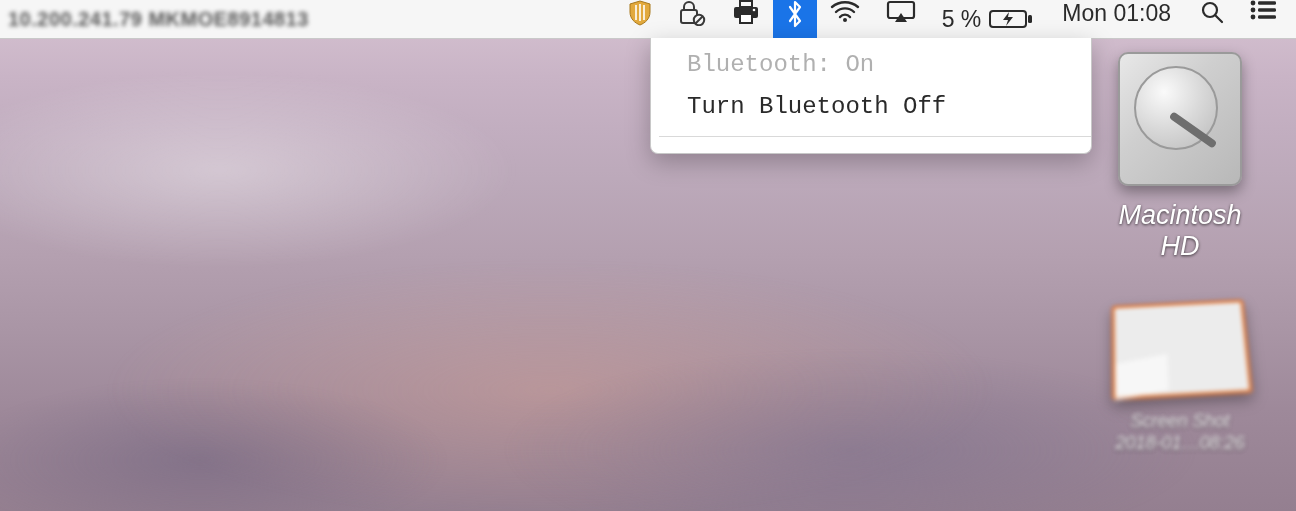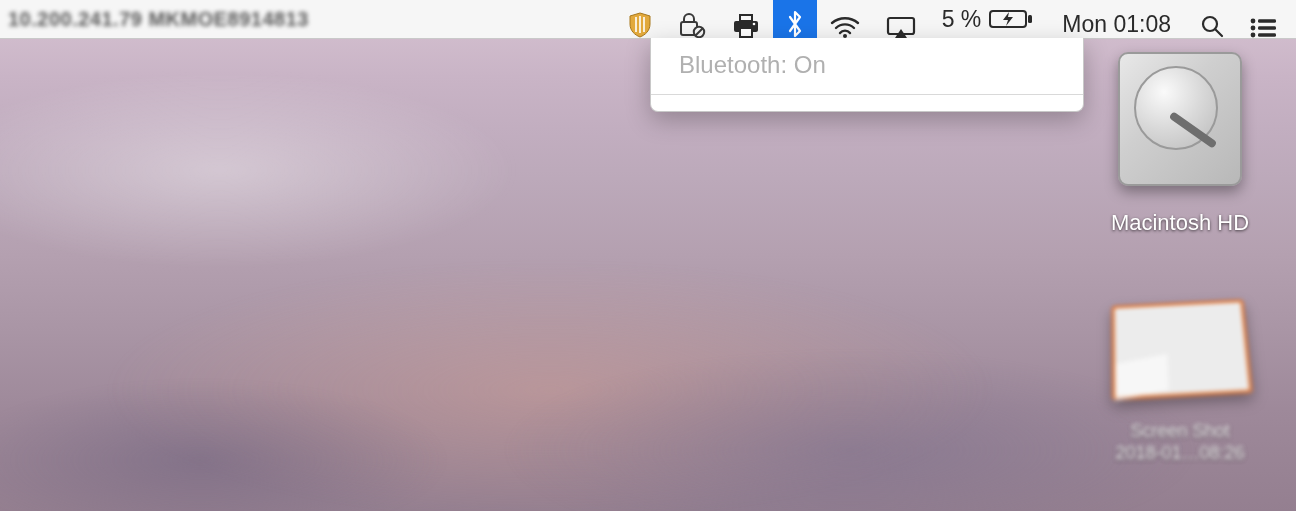--- a/index.html
+++ b/index.html
@@ -45,21 +45,21 @@
     font-weight: 600;
   }
   .menubar-right {
     margin-left: auto;
     display: flex;
     align-items: stretch;
     height: 100%;
   }
   .mb-item {
     display: flex;
-    align-items: flex-end;
+    align-items: flex-start;
     justify-content: center;
     padding: 0 13px;
     height: 100%;
     color: #3a3a3a;
   }
   .mb-item.active {
     background: #1a74e8;
     color: #ffffff;
   }
   .mb-item svg { display: block; }
@@ -92,21 +92,22 @@
   .dropdown {
     position: absolute;
     top: 38px;
     left: 650px;
     width: 432px;
     background: #ffffff;
     border: 1px solid #c8c8c8;
     border-top: none;
     border-radius: 0 0 8px 8px;
     box-shadow: 0 8px 24px rgba(0,0,0,0.25);
-    padding: 6px 0 8px 0;
+    padding: 6px 0 8px 8px;
+    font-family: Liberation Mono, monospace;
   }
   .dd-item {
     padding: 4px 28px;
     font-size: 24px;
     color: #2a2a2a;
     line-height: 34px;
   }
   .dd-item.disabled { color: #b0b0b0; }
   .dd-sep {
     height: 1px;
@@ -116,25 +117,26 @@
 
   
   .desktop-icon {
     position: absolute;
     width: 160px;
     text-align: center;
   }
   .di-hd { top: 52px; right: 36px; }
   .di-ss { top: 300px; right: 36px; }
   .di-label {
-    margin-top: 24px;
-    font-size: 22px;
+    margin-top: 14px;
+    font-size: 27px;
     color: #ffffff;
     text-shadow: 0 1px 3px rgba(0,0,0,0.7);
     font-weight: 500;
+    font-style: italic;
   }
   .di-ss .di-label { filter: blur(2px); opacity: 0.9; font-size: 18px; line-height: 22px;}
   .hd-graphic {
     width: 120px; height: 130px;
     margin: 0 auto;
     background: linear-gradient(135deg,#e8e8e8 0%, #cfcfcf 40%, #b8b8b8 100%);
     border: 2px solid #9a9a9a;
     border-radius: 10px;
     position: relative;
     box-shadow: 0 6px 14px rgba(0,0,0,0.35);
@@ -267,20 +269,21 @@
           <circle cx="3" cy="17" r="2.4" fill="#2b2b2b"></circle>
           <rect x="8" y="15.2" width="18" height="3.6" rx="1.4" fill="#2b2b2b"></rect>
         </svg>
       </div>
 
     </div>
   </div>
 
   <div class="dropdown">
     <div class="dd-item disabled">Bluetooth: On</div>
+    <div class="dd-item">Turn Bluetooth Off</div>
     <div class="dd-sep"></div>
   </div>
 
   <div class="desktop-icon di-hd">
     <div class="hd-graphic"></div>
     <div class="di-label">Macintosh HD</div>
   </div>
 
   <div class="desktop-icon di-ss">
     <div class="ss-graphic"></div>

